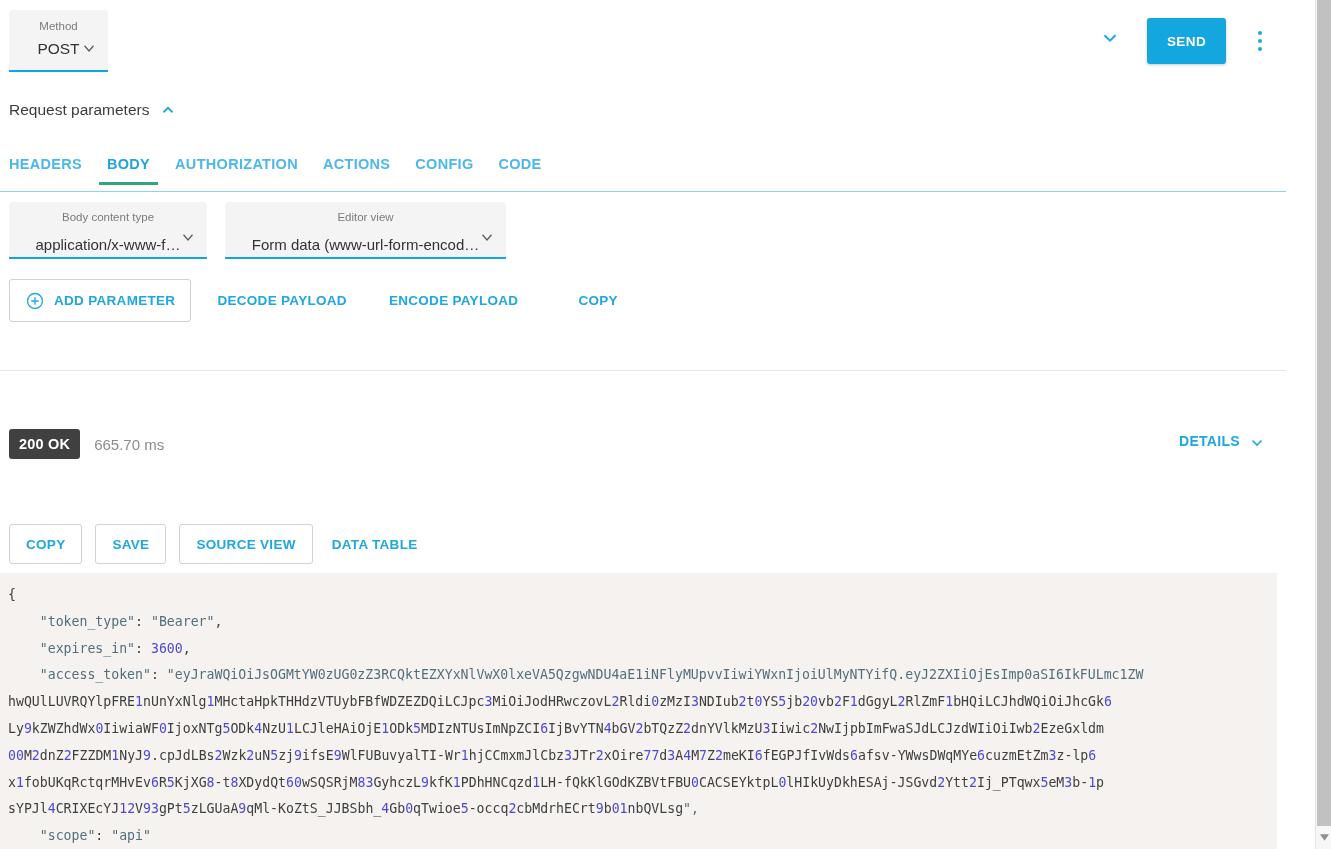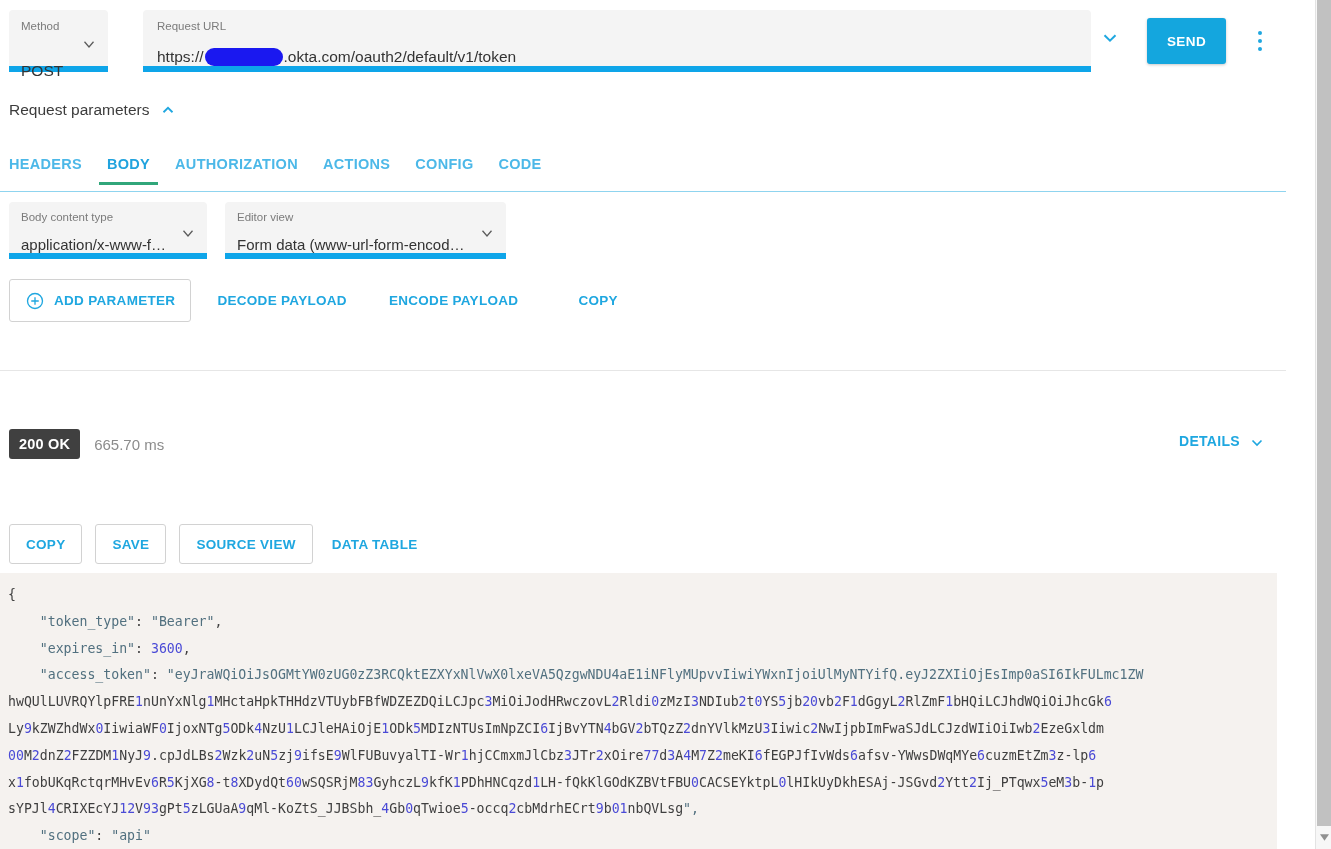--- a/index.html
+++ b/index.html
@@ -29,34 +29,35 @@
   
   .content { position: absolute; top:0; left:0; width: 1315px; height: 849px; }
 
   
   .request-bar {
     position: absolute; top: 10px; left: 9px; right: 0;
     height: 64px; display: flex; align-items: flex-start;
   }
   .field {
     background: #f4f4f4;
-    border-bottom: 6px solid #0ea5e9;
+    border-bottom: 2px solid #0ea5e9;
     border-radius: 4px 4px 0 0;
     position: relative;
+    text-align: center;
   }
   .field-label {
     font-size: 11.5px; color: #7b7b7b; line-height: 1;
   }
   .field-value {
     font-size: 15.5px; color: #333; line-height: 1;
   }
   .method-field {
     width: 99px; height: 62px; padding: 11px 12px 0 12px;
   }
-  .method-field .field-value { margin-top: 30px; }
+  .method-field .field-value { margin-top: 8px; }
   .chev {
     position: absolute; right: 10px; bottom: 13px;
     width: 18px; height: 18px; color: #5b5b5b;
   }
   .chev svg { display:block; }
 
   .url-field {
     margin-left: 35px; width: 948px; height: 62px; padding: 11px 14px 0 14px;
   }
   .url-field .field-value { margin-top: 15px; display:flex; align-items:center; }
@@ -210,28 +211,20 @@
       <div class="field method-field">
         <div class="field-label">Method</div>
         <div class="field-value">POST</div>
         <span class="chev">
           <svg width="18" height="18" viewBox="0 0 24 24" fill="none" stroke="currentColor" stroke-width="1.7">
               <path d="M6 9l6 7 6-7"></path>
             </svg>
         </span>
       </div>
 
-      <div class="field url-field">
-        <div class="field-label">Request URL</div>
-        <div class="field-value">
-          <span class="url-text">https://</span>
-            <span class="redaction"></span>
-            <span class="url-text">.okta.com/oauth2/default/v1/token</span>
-        </div>
-      </div>
     </div>
 
     <div class="bar-chevron">
       <svg width="22" height="22" viewBox="0 0 24 24" fill="none" stroke="currentColor" stroke-width="2.2">
           <path d="M6 10l6 6 6-6"></path>
         </svg>
     </div>
 
     <button class="send-btn">SEND</button>
 

